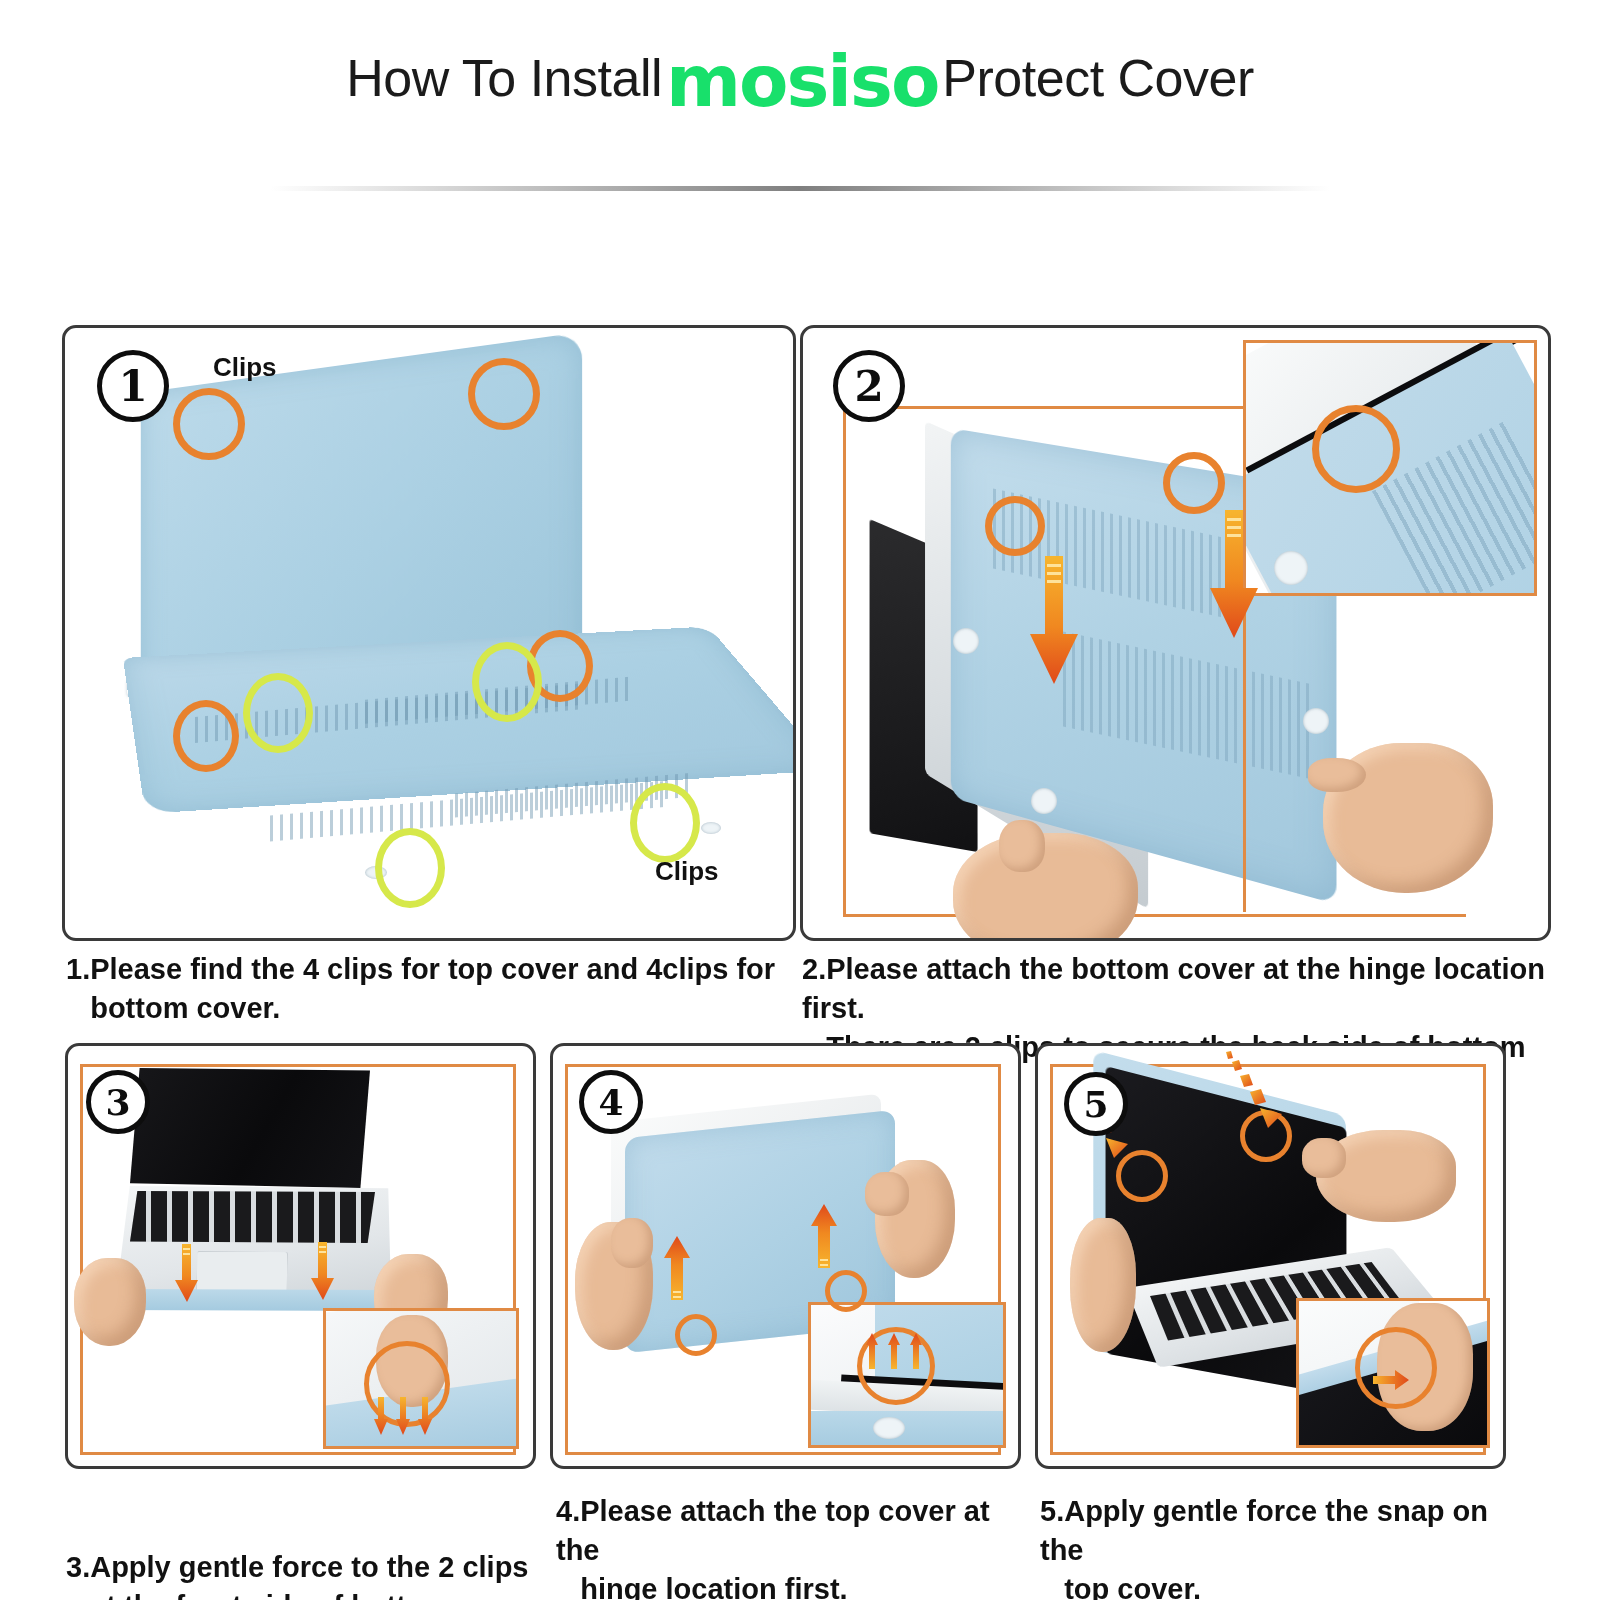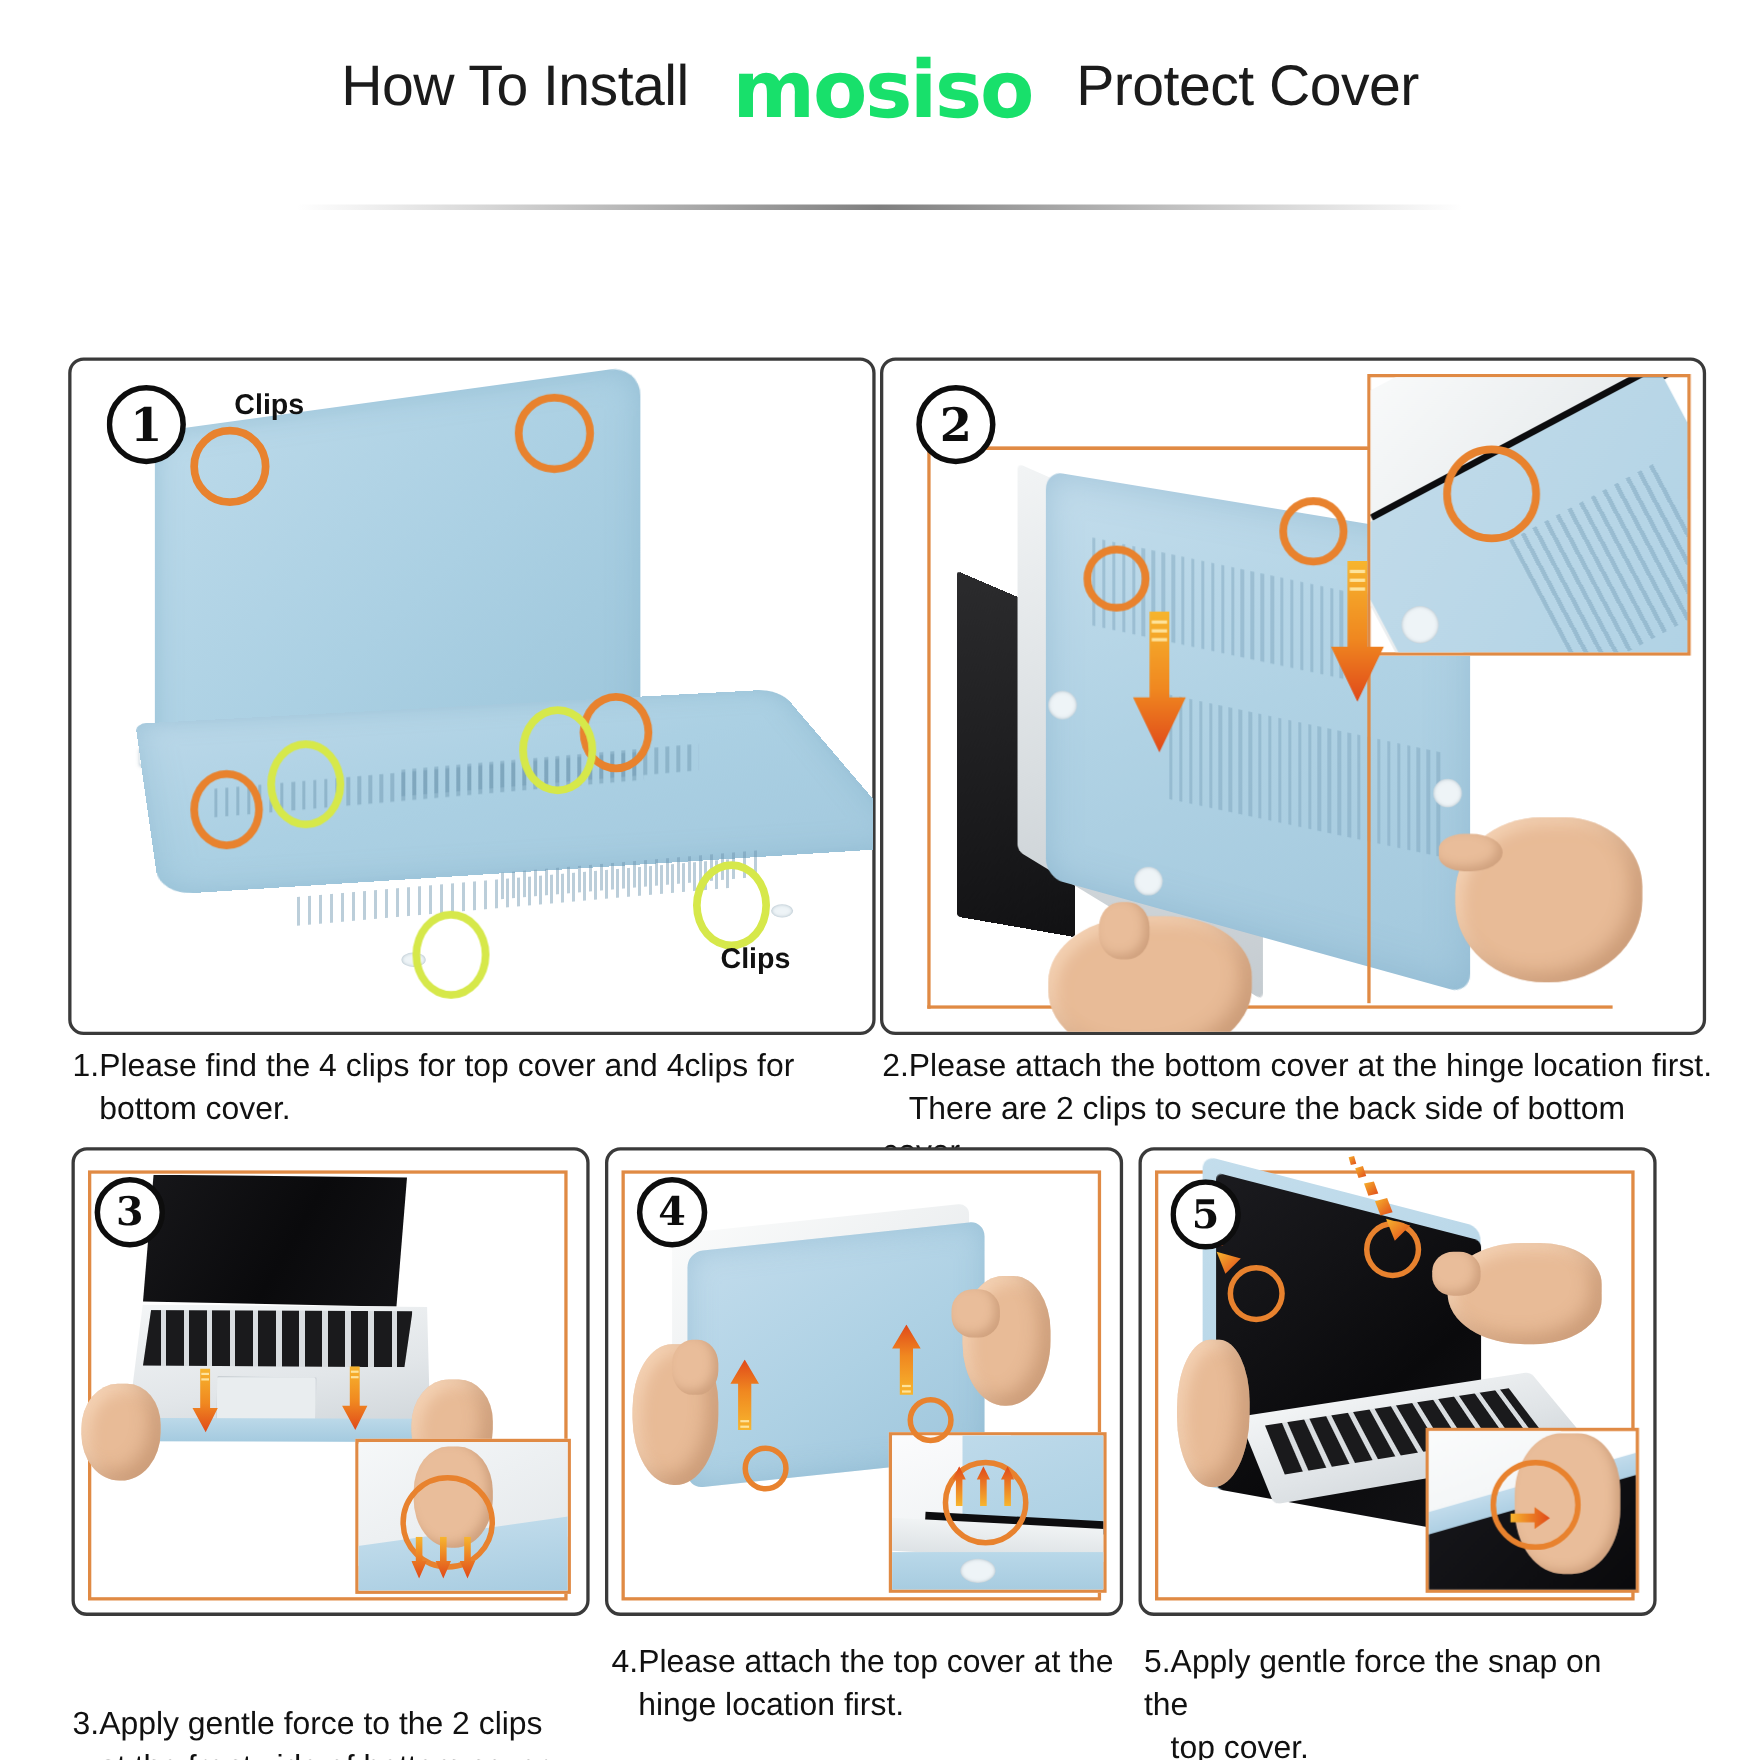--- a/index.html
+++ b/index.html
@@ -10,21 +10,21 @@
     overflow:hidden;
     position:relative;
   }
 
   
   #header{
     position:absolute;left:0;top:0;width:1600px;height:200px;
   }
   #title-row{
     position:absolute;left:0;top:48px;width:1600px;
-    display:flex;align-items:center;justify-content:center;gap:40px;text-align:center;
+    display:flex;align-items:center;justify-content:center;gap:4px;text-align:center;
   }
   .title-text{
     font-size:52px;font-weight:400;color:#1b1b1b;
     letter-spacing:-0.5px;white-space:nowrap;
     font-family:"Liberation Sans", sans-serif;
   }
   .brand{
     font-size:72px;font-weight:700;color:#18e06b;
     letter-spacing:-2px;white-space:nowrap;
     font-family:"DejaVu Sans", sans-serif;
@@ -66,20 +66,21 @@
     font-weight:700;color:#0d0d0d;
     z-index:40;
   }
 
   
   .caption{
     position:absolute;
     font-size:29px;line-height:1.34;color:#111;
     font-family:"Liberation Sans", sans-serif;
     white-space:pre-wrap;
+    font-weight:bold;
   }
   .circle-o{
     position:absolute;border:7px solid #e8822e;border-radius:50%;
     box-sizing:border-box;z-index:30;
   }
   .circle-y{
     position:absolute;border:7px solid #d6e84a;border-radius:50%;
     box-sizing:border-box;z-index:30;
   }
   .clip-label{

